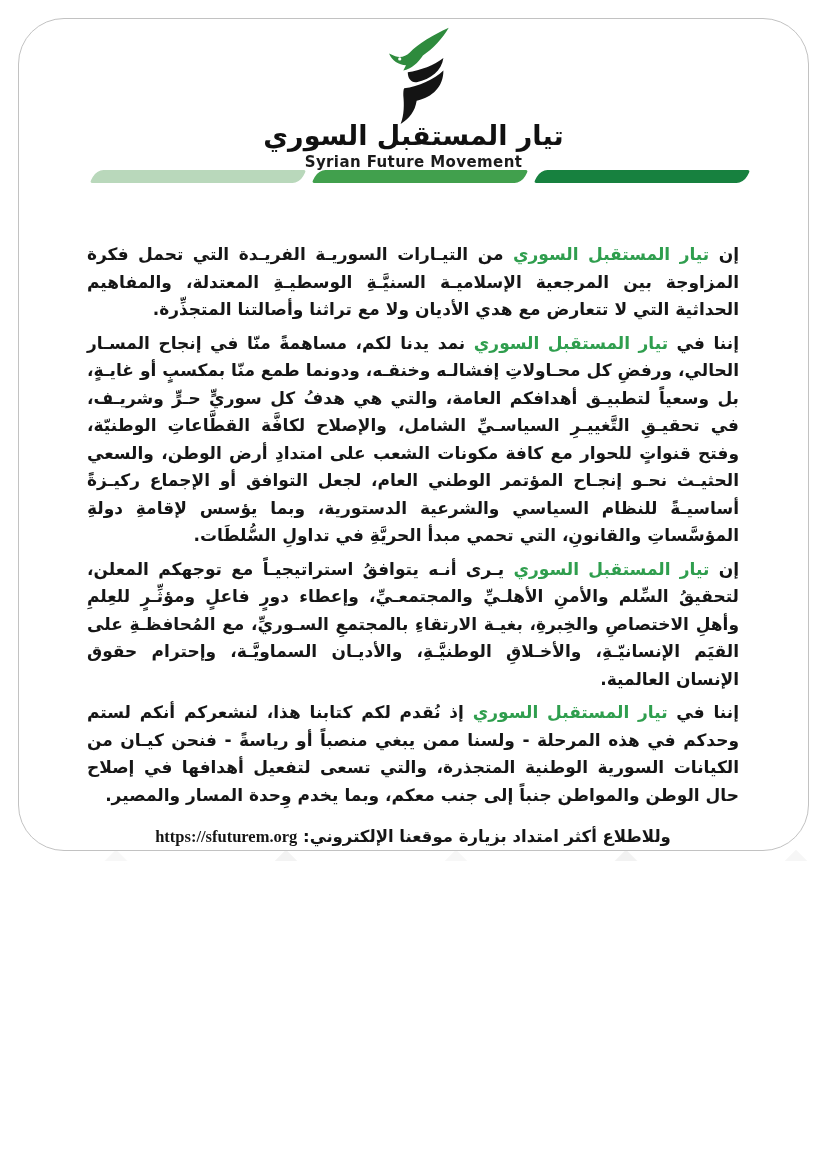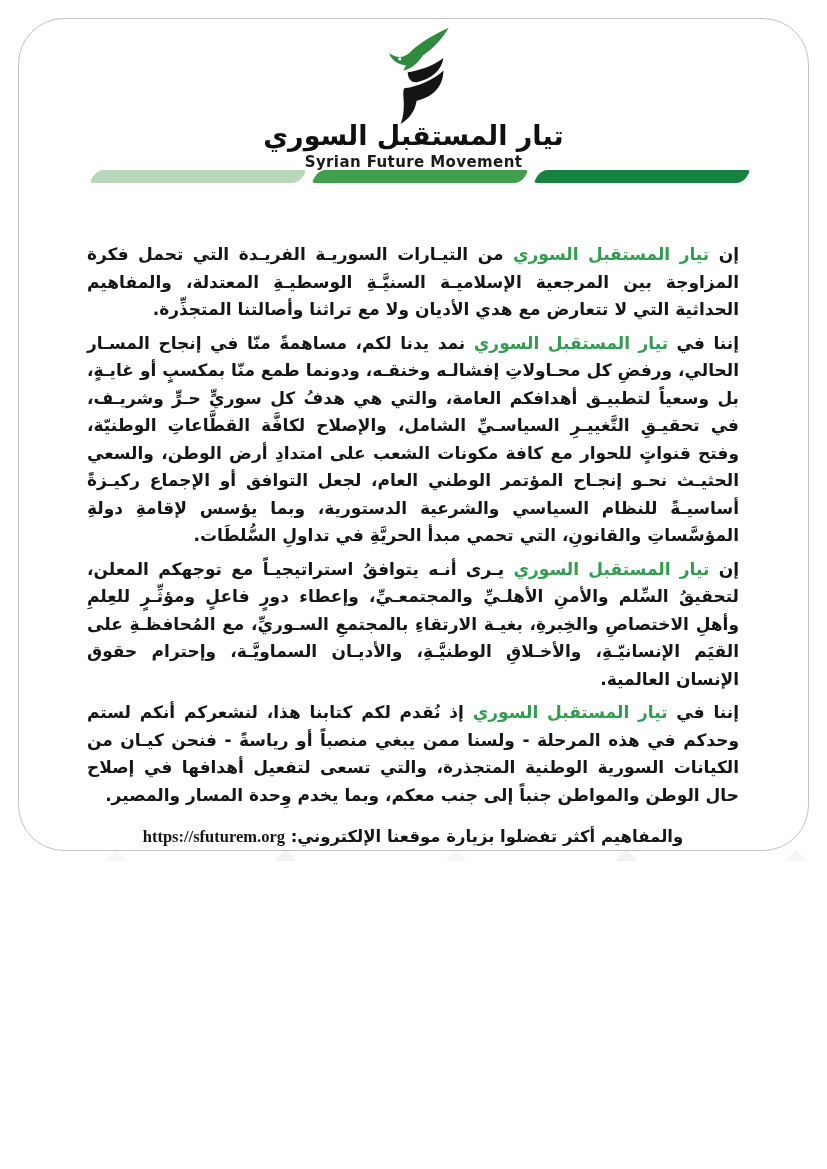--- a/index.html
+++ b/index.html
@@ -112,21 +112,21 @@
     <span class="seg" style="background:#b9d8bb;"></span>
     <span class="seg" style="background:#41a04d;"></span>
     <span class="seg" style="background:#17813f;"></span>
   </div>
 
   <div class="content">
     <p class="para"><span>إن </span><span class="hl">تيار المستقبل السوري</span><span> من التيـارات السوريـة الفريـدة التي تحمل فكرة المزاوجة بين المرجعية الإسلاميـة السنيَّـةِ الوسطيـةِ المعتدلة، والمفاهيم الحداثية التي لا تتعارض مع هدي الأديان ولا مع تراثنا وأصالتنا المتجذِّرة.</span></p>
     <p class="para"><span>إننا في </span><span class="hl">تيار المستقبل السوري</span><span> نمد يدنا لكم، مساهمةً منّا في إنجاح المسـار الحالي، ورفضِ كل محـاولاتِ إفشالـه وخنقـه، ودونما طمع منّا بمكسبٍ أو غايـةٍ، بل وسعياً لتطبيـق أهدافكم العامة، والتي هي هدفُ كل سوريٍّ حـرٍّ وشريـف، في تحقيـقِ التَّغييـرِ السياسـيِّ الشامل، والإصلاح لكافَّة القطَّاعاتِ الوطنيّة، وفتح قنواتٍ للحوار مع كافة مكونات الشعب على امتدادِ أرض الوطن، والسعي الحثيـث نحـو إنجـاح المؤتمر الوطني العام، لجعل التوافق أو الإجماع ركيـزةً أساسيـةً للنظام السياسي والشرعية الدستورية، وبما يؤسس لإقامةِ دولةِ المؤسَّساتِ والقانونِ، التي تحمي مبدأ الحريَّةِ في تداولِ السُّلطَات.</span></p>
     <p class="para"><span>إن </span><span class="hl">تيار المستقبل السوري</span><span> يـرى أنـه يتوافقُ استراتيجيـاً مع توجهكم المعلن، لتحقيقُ السِّلم والأمنِ الأهلـيِّ والمجتمعـيِّ، وإعطاء دورٍ فاعلٍ ومؤثِّـرٍ للعِلمِ وأهلِ الاختصاصِ والخِبرةِ، بغيـة الارتقاءِ بالمجتمعِ السـوريِّ، مع المُحافظـةِ على القيَم الإنسانيّـةِ، والأخـلاقِ الوطنيَّـةِ، والأديـان السماويَّـة، وإحترام حقوق الإنسان العالمية.</span></p>
     <p class="para"><span>إننا في </span><span class="hl">تيار المستقبل السوري</span><span> إذ نُقدم لكم كتابنا هذا، لنشعركم أنكم لستم وحدكم في هذه المرحلة - ولسنا ممن يبغي منصباً أو رياسةً - فنحن كيـان من الكيانات السورية الوطنية المتجذرة، والتي تسعى لتفعيل أهدافها في إصلاح حال الوطن والمواطن جنباً إلى جنب معكم، وبما يخدم وِحدة المسار والمصير.</span></p>
-    <div class="web-line"><span>والمفاهيم أكثر تفضلوا بزيارة موقعنا الإلكتروني: </span><span class="url">https://sfuturem.org</span></div>
+    <div class="web-line"><span>وللاطلاع أكثر امتداد بزيارة موقعنا الإلكتروني: </span><span class="url">https://sfuturem.org</span></div>
   </div>
 
 
   <div class="sig-title">رئيس المؤس</div>
   <div class="sig-name">الدكتور زاهر بعدراني</div>
 
   <svg class="stamp" width="142" height="142" viewBox="0 0 140 140">
     <circle cx="70" cy="70" r="66" fill="rgba(255,255,255,0.6)" stroke="#3352a3" stroke-width="3.5"></circle>
     <circle cx="70" cy="70" r="46" fill="none" stroke="#3352a3" stroke-width="1.5"></circle>
     <path id="arcTop" d="M 16,70 A 54,54 0 0 1 124,70" fill="none"></path>

